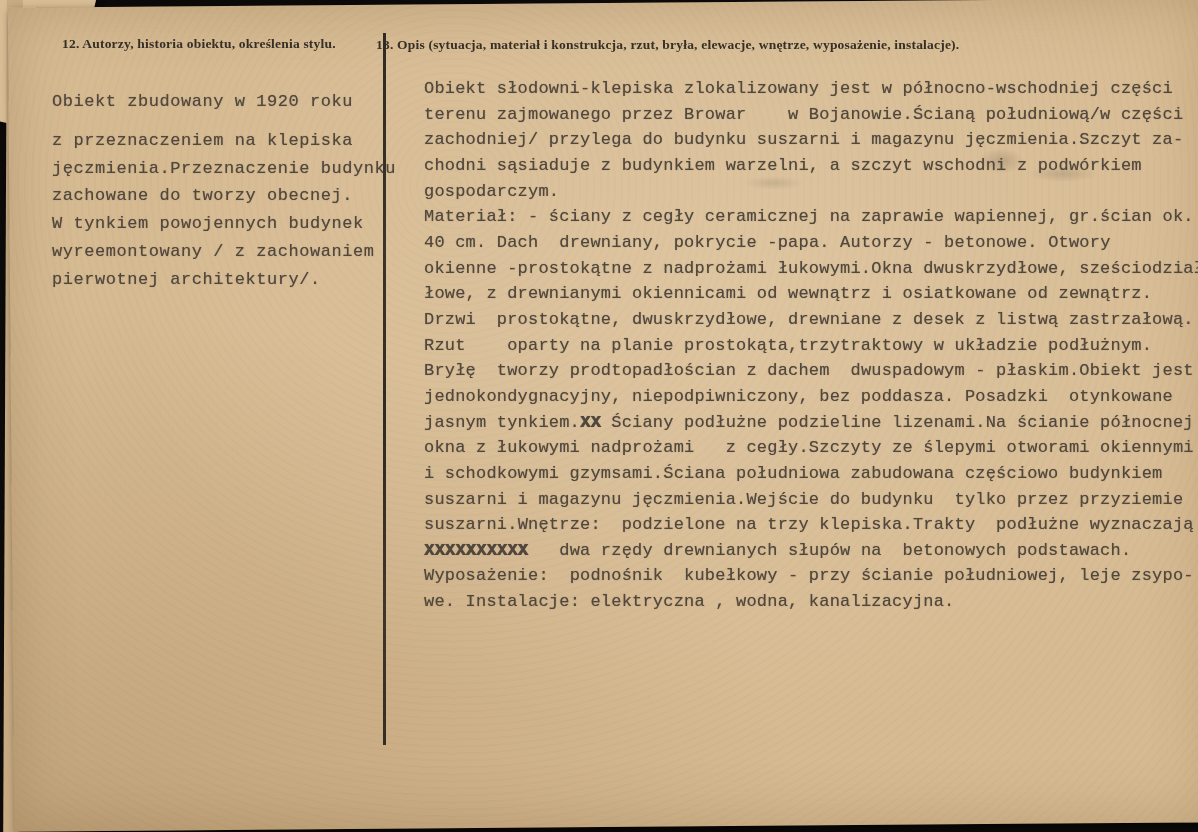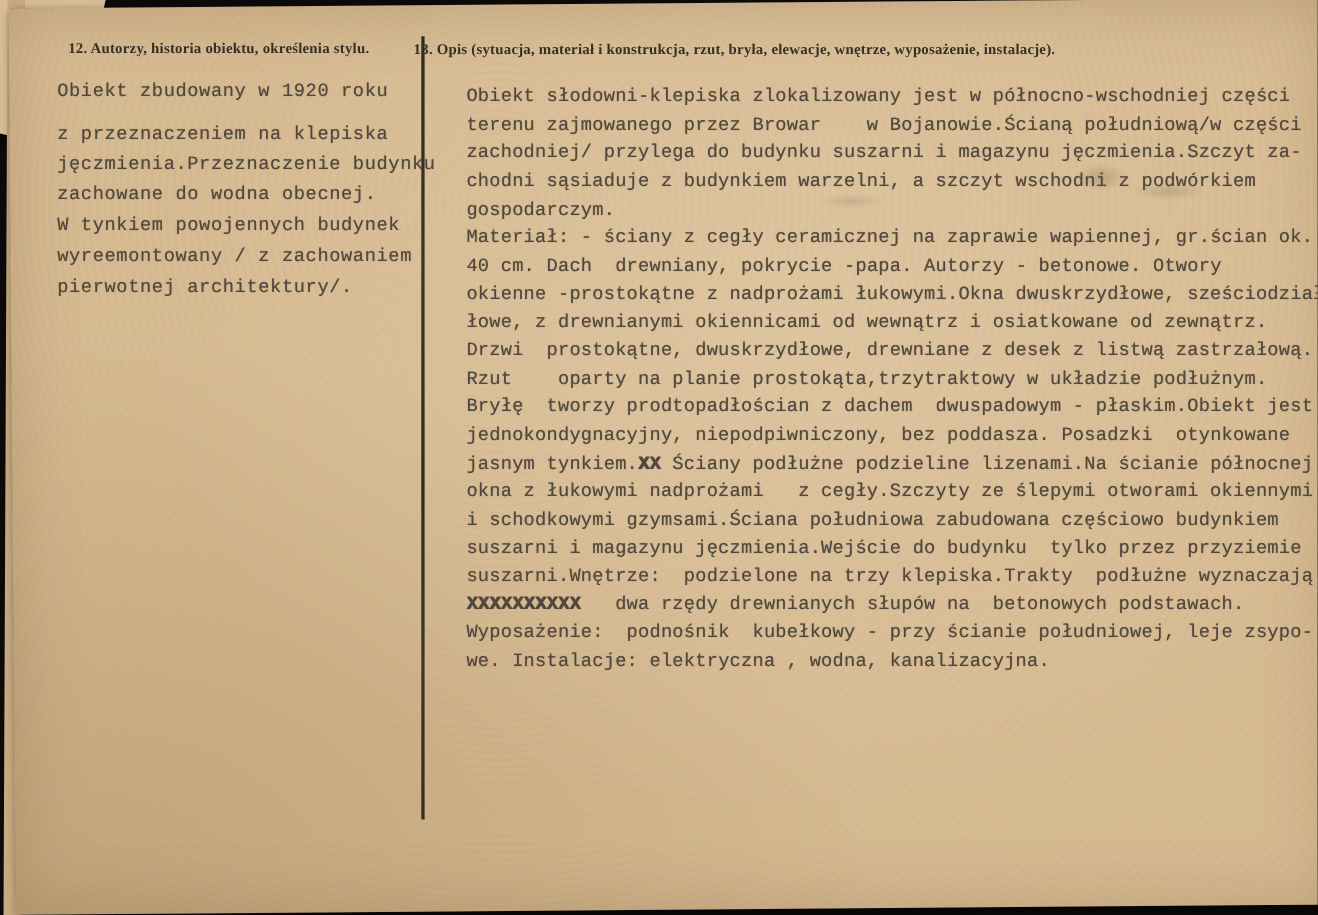--- a/index.html
+++ b/index.html
@@ -29,21 +29,21 @@
   
   .content{position:absolute;left:0;top:0;width:1198px;height:832px;}
   .divider{position:absolute;left:383px;top:33px;width:3px;height:712px;
         background:linear-gradient(#2f2a22,#3b342a 30%,#2f2a22 55%,#3d362b 80%,#332d24);}
   .hdr{position:absolute;font-family:"Liberation Serif","DejaVu Serif",serif;
         font-weight:700;font-size:13.5px;color:#352f26;letter-spacing:.2px;white-space:pre;}
   .h12{left:46px;top:36px;margin-left:16px;}
   .h13{left:376px;top:37px;font-family:Liberation Serif, serif;}
   .col{position:absolute;color:#50473d;text-shadow:0 0 1px rgba(86,74,60,.6);}
   .col .tline{white-space:pre;}
-  .col-left{left:52px;top:70px;font-size:17px;letter-spacing:.55px;line-height:27.8px;}
+  .col-left{left:52px;top:88px;font-size:17px;letter-spacing:.55px;line-height:27.8px;}
   .col-left .tline:first-child{margin-bottom:11px;}
   .col-right{left:424px;top:76px;font-size:17px;letter-spacing:.2px;line-height:25.65px;}
   .u{text-decoration-thickness:1.6px;text-underline-offset:4px;}
   .b{font-weight:700;text-shadow:.8px 0 currentColor,0 0 1px rgba(86,74,60,.6);}
 </style>
 </head>
 <body>
 
 <div class="scan">
   <div class="sheet-corner"></div>
@@ -53,21 +53,21 @@
     <div class="smudge sm1"></div>
     <div class="smudge sm2"></div>
     <div class="smudge sm3"></div>
     <div class="divider"></div>
     <div class="hdr h12">12. Autorzy, historia obiektu, określenia stylu.</div>
     <div class="hdr h13">13. Opis (sytuacja, materiał i konstrukcja, rzut, bryła, elewacje, wnętrze, wyposażenie, instalacje).</div>
     <div class="col col-left">
         <div class="tline"><span>Obiekt zbudowany w 1920 roku</span></div>
         <div class="tline"><span>z przeznaczeniem na klepiska</span></div>
         <div class="tline"><span>jęczmienia.Przeznaczenie budynku</span></div>
-        <div class="tline"><span>zachowane do wodna obecnej.</span></div>
+        <div class="tline"><span>zachowane do tworzy obecnej.</span></div>
         <div class="tline"><span>W tynkiem powojennych budynek</span></div>
         <div class="tline"><span>wyreemontowany / z zachowaniem</span></div>
         <div class="tline"><span>pierwotnej architektury/.</span></div>
       </div>
     <div class="col col-right">
         <div class="tline"><span>Obiekt słodowni-klepiska zlokalizowany jest w północno-wschodniej części</span></div>
         <div class="tline"><span>terenu zajmowanego przez Browar    w Bojanowie.Ścianą południową/w części</span></div>
         <div class="tline"><span>zachodniej/ przylega do budynku suszarni i magazynu jęczmienia.Szczyt za-</span></div>
         <div class="tline"><span>chodni sąsiaduje z budynkiem warzelni, a szczyt wschodni z podwórkiem</span></div>
         <div class="tline"><span>gospodarczym.</span></div>

